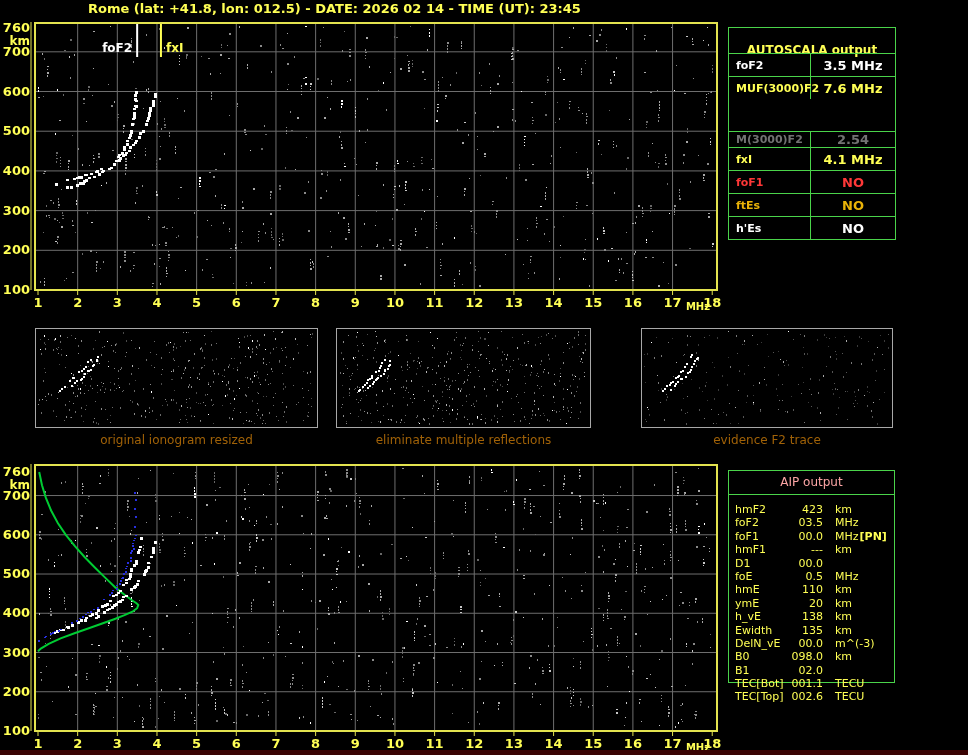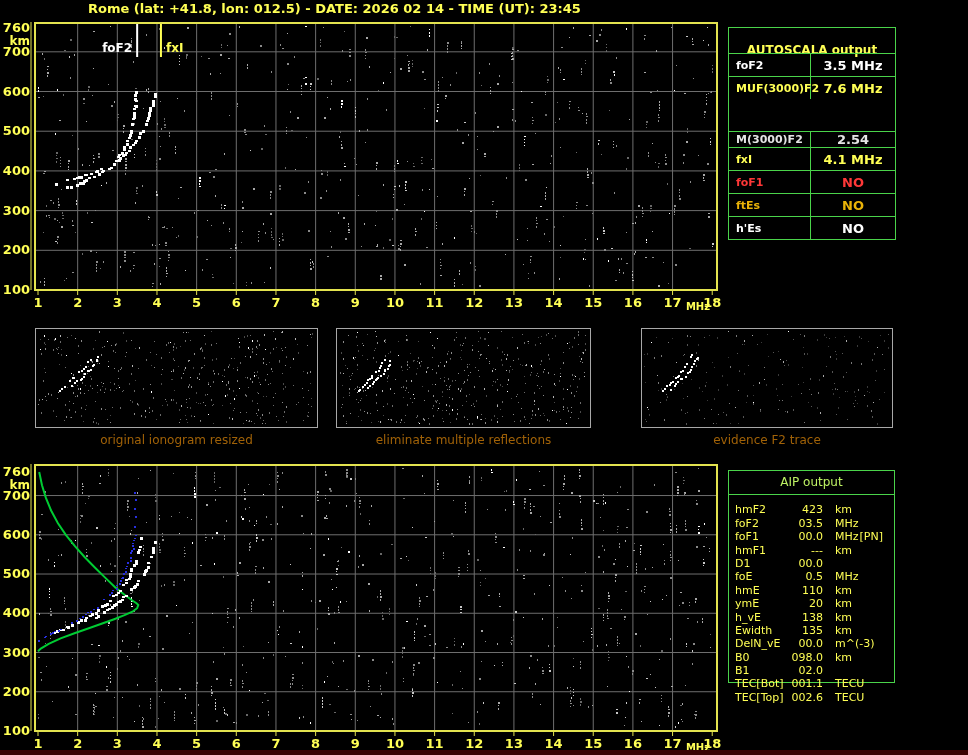--- a/index.html
+++ b/index.html
@@ -10,28 +10,28 @@
   
   #autoscala{left:728px;top:27px;width:166px;height:211px;border:1px solid #4ad34a;
              display:grid;grid-template-rows:25px repeat(7,1fr);}
   .as-header{color:#ffff55;font-size:12px;font-weight:bold;text-align:center;line-height:25px;margin-top:10px;}
   .as-row{display:grid;grid-template-columns:82px 1fr;border-top:1px solid #4ad34a;}
   .as-label{padding-left:7px;border-right:1px solid #4ad34a;font-size:11px;font-weight:bold;
             display:flex;align-items:center;white-space:nowrap;}
   .as-value{font-size:13px;font-weight:bold;display:flex;align-items:center;justify-content:center;white-space:nowrap;}
   
   #aip{left:728px;top:470px;width:165px;height:211px;border:1px solid #4ad34a;overflow:visible;}
-  #aip-header{color:#bef264;font-size:12px;text-align:center;line-height:23px;height:23px;
+  #aip-header{color:#fca5a5;font-size:12px;text-align:center;line-height:23px;height:23px;
               border-bottom:1px solid #4ad34a;}
   #aip-rows{position:absolute;left:0;top:32px;right:0;}
-  .aip-row{display:flex;height:13.4px;color:#ffff55;font-size:11px;white-space:nowrap;align-items:flex-end;}
+  .aip-row{display:flex;height:13.4px;color:#ffff55;font-size:11px;white-space:nowrap;align-items:flex-start;}
   .aip-name{padding-left:6px;width:50px;}
   .aip-value{width:38px;text-align:right;}
   .aip-unit{margin-left:12px;}
-  .aip-note{margin-left:1px;}
+  .aip-note{margin-left:1px;font-weight:bold;}
   
   .panel{border:1px solid #a8a8a8;background:#000;}
   #panel1{left:35px;top:328px;width:281px;height:98px;}
   #panel2{left:336px;top:328px;width:253px;height:98px;}
   #panel3{left:641px;top:328px;width:250px;height:98px;}
   .caption{top:433px;color:#a16207;font-size:12px;text-align:center;white-space:nowrap;}
   #cap1{left:35px;width:283px;}
   #cap2{left:336px;width:255px;}
   #cap3{left:641px;width:252px;}
   #bottom-strip{left:0;top:750px;width:968px;height:5px;background:#3a0303;}
@@ -1023,21 +1023,21 @@
 <div id="autoscala" class="abs">
   <div class="as-header">AUTOSCALA output</div>
   <div class="as-row" style="color: rgb(255, 255, 255);">
     <div class="as-label">foF2</div>
     <div class="as-value">3.5 MHz</div>
   </div>
   <div class="as-row" style="color: rgb(255, 255, 85);">
     <div class="as-label">MUF(3000)F2</div>
     <div class="as-value">7.6 MHz</div>
   </div>
-  <div class="as-row" style="color: #e5e5e5; margin-top: 32px;">
+  <div class="as-row" style="color: #737373; margin-top: 32px;">
     <div class="as-label">M(3000)F2</div>
     <div class="as-value">2.54</div>
   </div>
   <div class="as-row" style="color: rgb(255, 255, 85);">
     <div class="as-label">fxI</div>
     <div class="as-value">4.1 MHz</div>
   </div>
   <div class="as-row" style="color: rgb(255, 56, 56);">
     <div class="as-label">foF1</div>
     <div class="as-value">NO</div>

